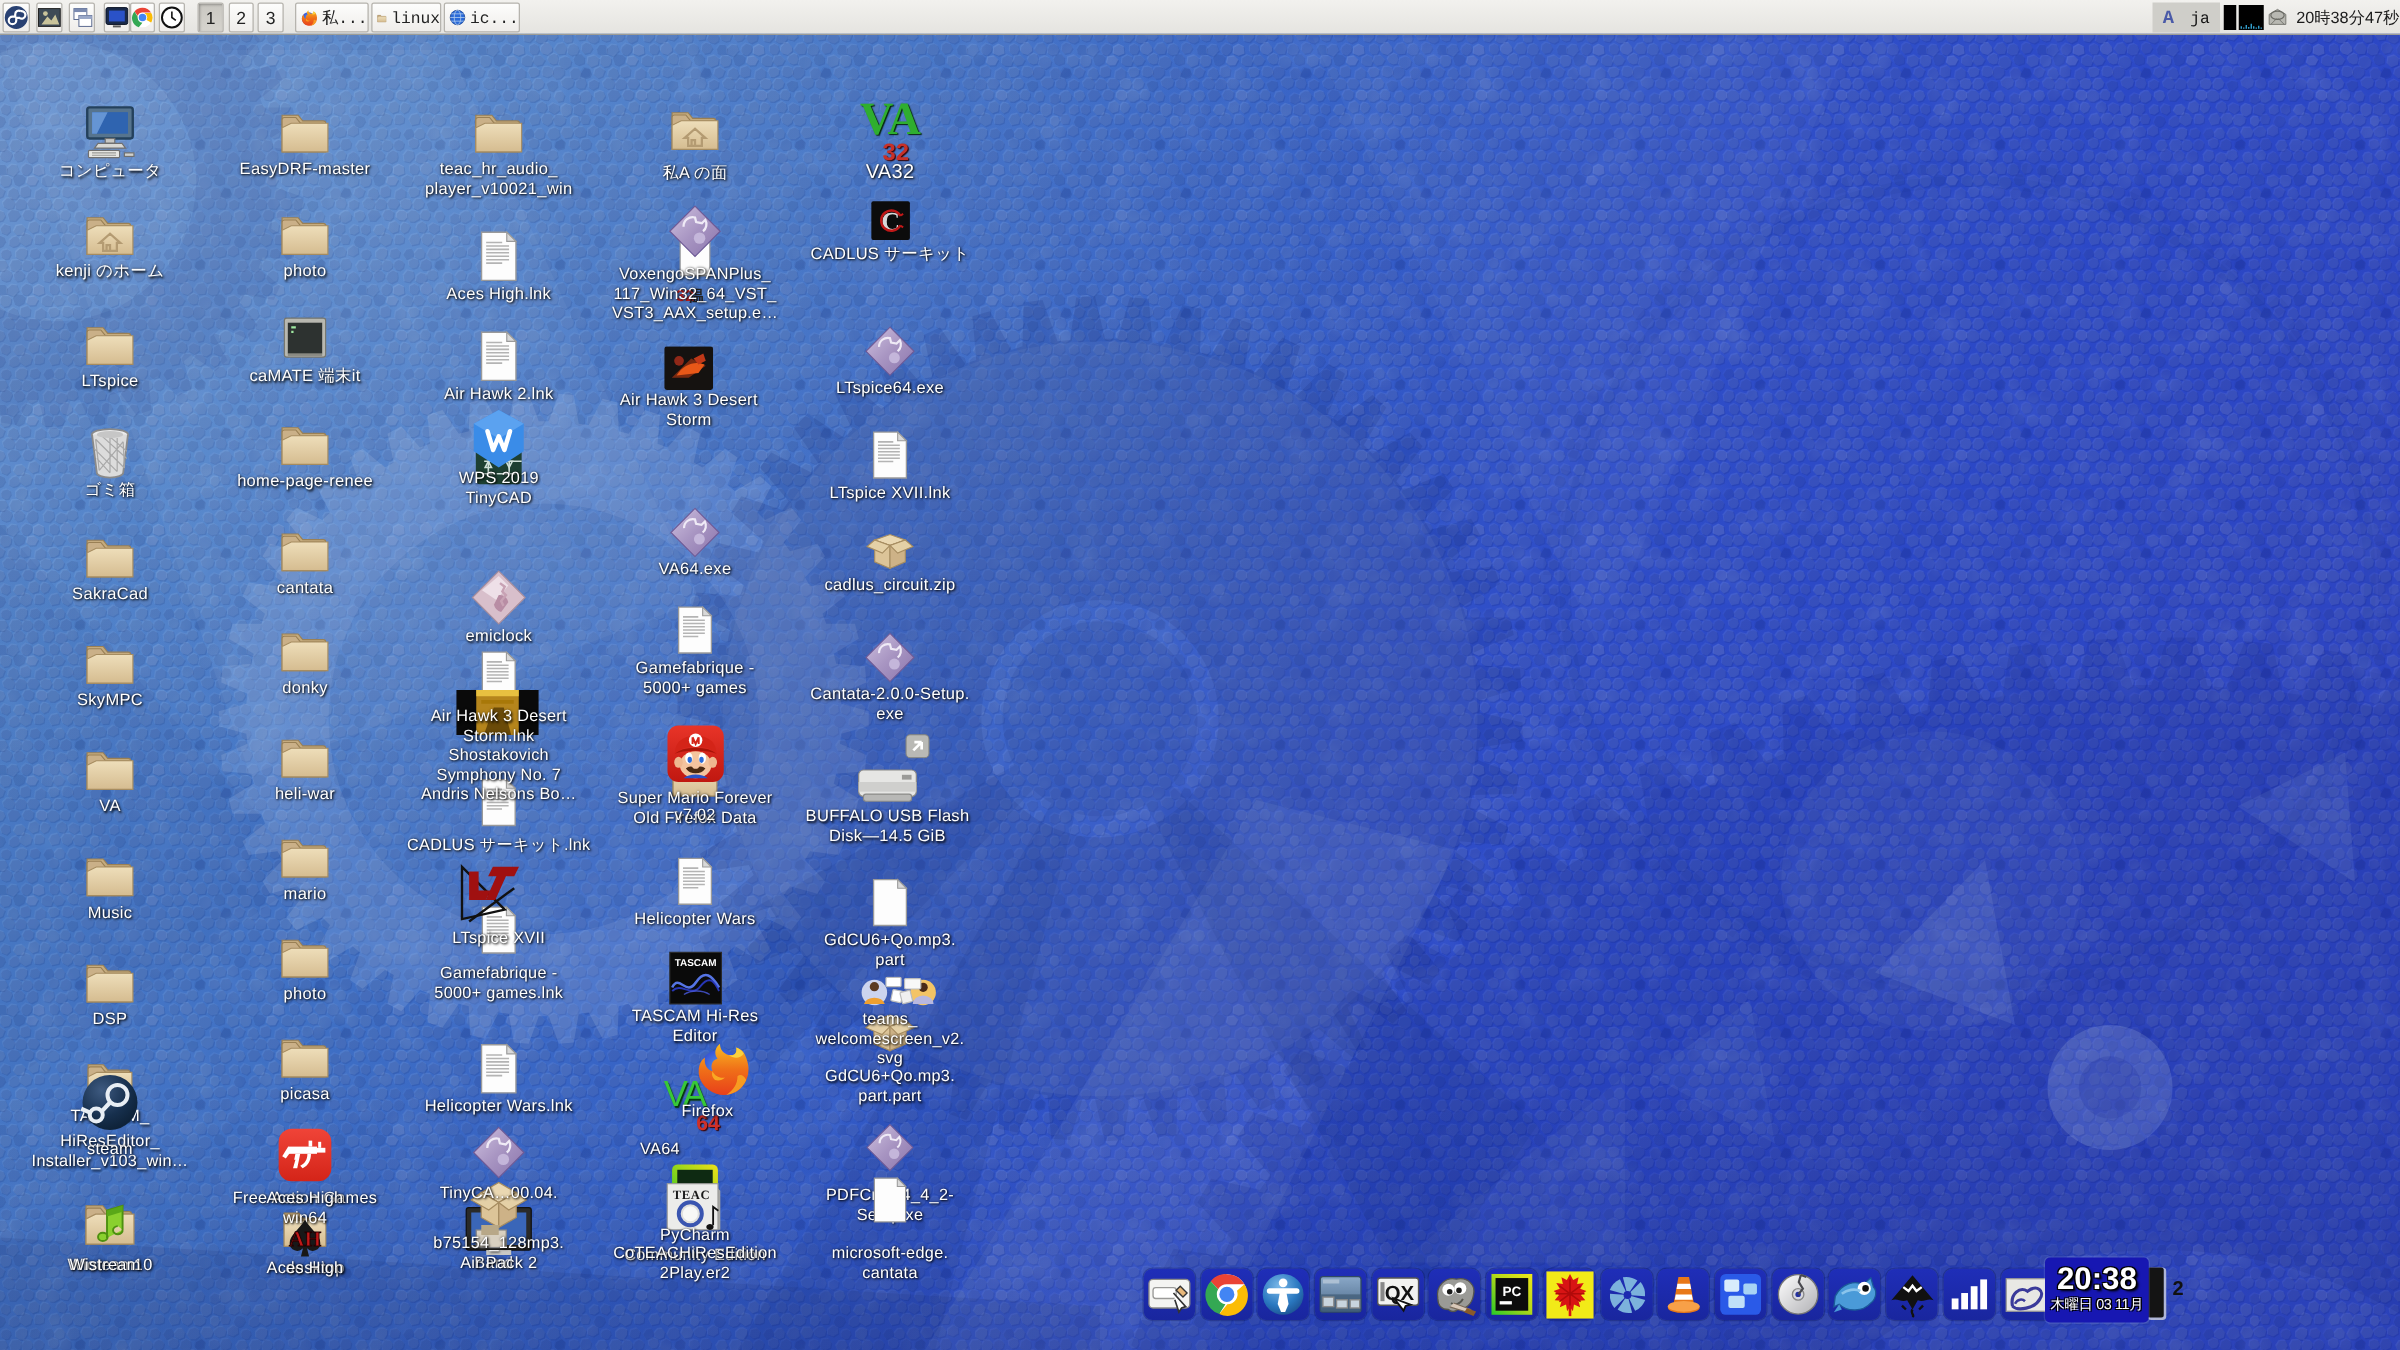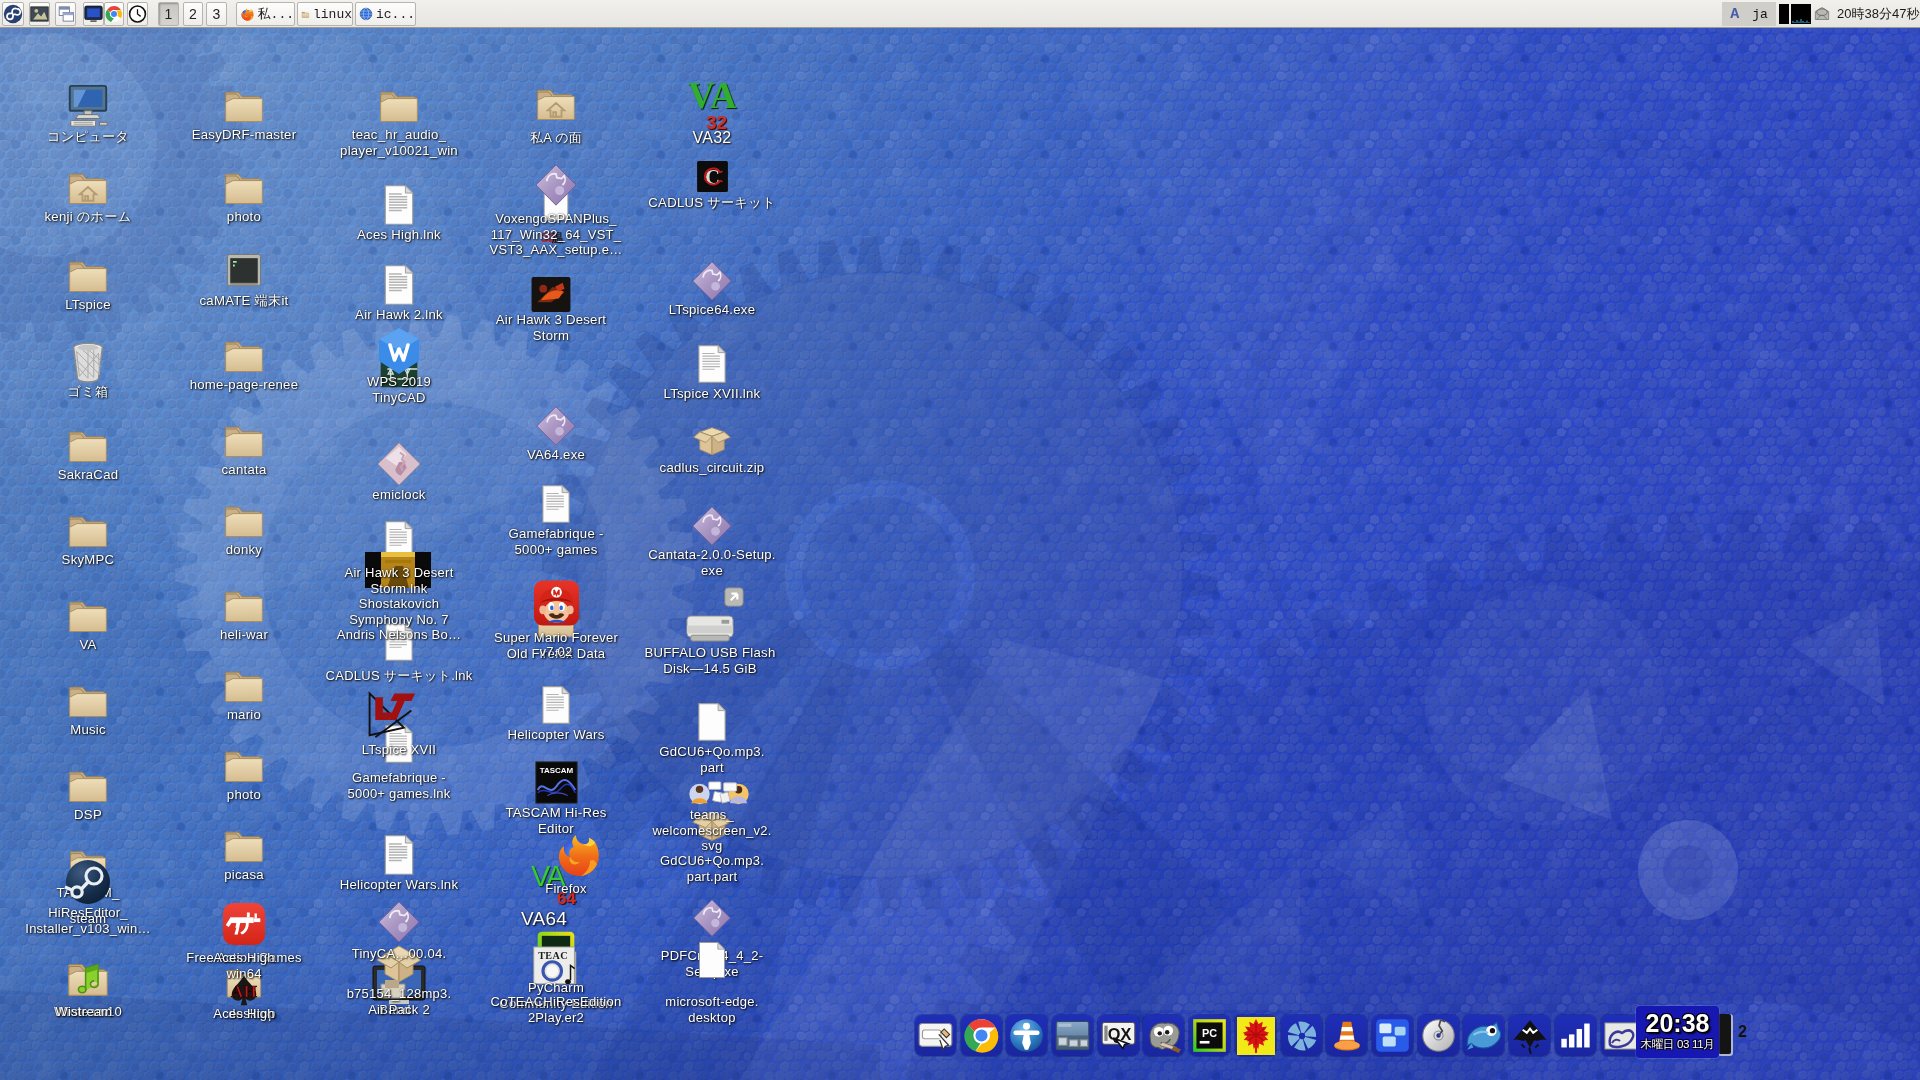--- a/index.html
+++ b/index.html
@@ -750,21 +750,21 @@
     <div class="lb">Air Hawk 2.lnk</div>
   </div>
 <div style="position:absolute;left:374px;top:353px;z-index:5"><svg width="50" height="40" viewBox="0 4 48 40">
       <use href="#tinycad"></use>
     </svg></div>
 <div style="position:absolute;left:374px;top:327px;z-index:6"><svg width="50" height="48">
       <use href="#wps"></use>
     </svg></div>
 <div class="lba" style="left:314px;top:374px;width:170px;position:absolute;z-index:7;font-size:13px">WPS 2019</div>
 <div class="lba" style="left:314px;top:390px;width:170px;position:absolute;z-index:7;font-size:13px">TinyCAD</div>
-<div class="it" style="left:324px;top:441px;width:150px">
+<div class="it" style="left:324px;top:455px;width:150px">
     <svg class="ic" width="46" height="46">
       <use href="#diamondp"></use>
     </svg>
     <div class="lb">emiclock</div>
   </div>
 <div class="it" style="left:324px;top:518px;width:150px">
     <svg class="ic" width="42" height="44">
       <use href="#lnkfile"></use>
     </svg>
   </div>
@@ -874,21 +874,21 @@
     </svg>
     <div class="lb">TASCAM Hi-Res
 Editor</div>
   </div>
 <div style="position:absolute;left:531px;top:860px;z-index:6"><span style="font:29px 'Liberation Sans';color:#38c838;letter-spacing:-2px;text-shadow:1px 1px 1px #053505">VA</span></div>
 <div style="position:absolute;left:554px;top:830px;z-index:7"><svg width="48" height="48">
       <use href="#firefox"></use>
     </svg></div>
 <div class="lba" style="left:526px;top:881px;width:80px;position:absolute;z-index:8;font-size:13px">Firefox</div>
 <div style="position:absolute;left:557px;top:889px;z-index:7"><span style="font:bold 17px 'Liberation Sans';color:#d03028;text-shadow:1px 1px 1px #300">64</span></div>
-<div class="lba" style="left:504px;top:911px;width:80px;position:absolute;z-index:7;font-size:19px">VA64</div>
+<div class="lba" style="left:488px;top:911px;width:80px;position:absolute;z-index:7;font-size:13px">VA64</div>
 <div class="it" style="left:481px;top:930px;width:150px">
     <svg class="ic" width="40" height="40">
       <use href="#pcicon"></use>
     </svg>
   </div>
 <div style="position:absolute;left:531px;top:942px;z-index:6"><svg width="48" height="45" viewBox="0 0 52 48">
       <use href="#teac"></use>
     </svg></div>
 <div class="lba" style="left:471px;top:980px;width:170px;position:absolute;z-index:6;font-size:13px">PyCharm</div>
 <div class="lba" style="left:466px;top:994px;width:180px;position:absolute;z-index:7;font-size:13px">CoTEACHiResEdition</div>
@@ -964,21 +964,21 @@
     </svg>
   </div>
 <div class="lba" style="left:632px;top:948px;width:160px;position:absolute;z-index:4;font-size:13px">PDFCrea-4_4_2-
 Setup.xe</div>
 <div class="it" style="left:637px;top:938px;width:150px">
     <svg class="ic" width="40" height="44">
       <use href="#blankfile"></use>
     </svg>
   </div>
 <div class="lba" style="left:627px;top:994px;width:170px;position:absolute;z-index:7;font-size:13px">microsoft-edge.
-desktop</div>
+cantata</div>
 <div id="panel">
  <div class="pb" style="left:2px;width:22px">
       <svg width="22" height="22" viewBox="0 0 24 24">
         <circle cx="12" cy="12" r="11" fill="#294172"></circle>
         <path d="M16.5 6 a3.5 3.5 0 0 0 -5.5 3 v2.2 h-2.6 a3.6 3.6 0 1 0 3.6 3.6 v-2.4 h3 a3.6 3.6 0 1 0 1.5 -6.4" fill="none" stroke="#fff" stroke-width="2.1"></path>
       </svg>
     </div>
  <div class="pb" style="left:29px;width:21px">
       <svg width="20" height="18" viewBox="0 0 24 22">
         <rect x="1" y="2" width="22" height="18" fill="#3e4a56" stroke="#222"></rect>

